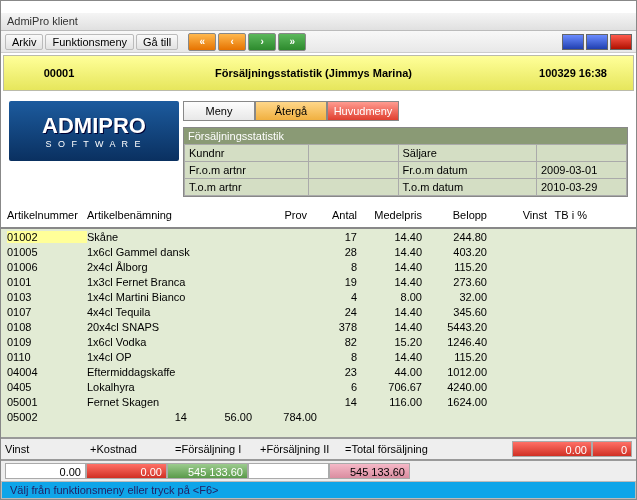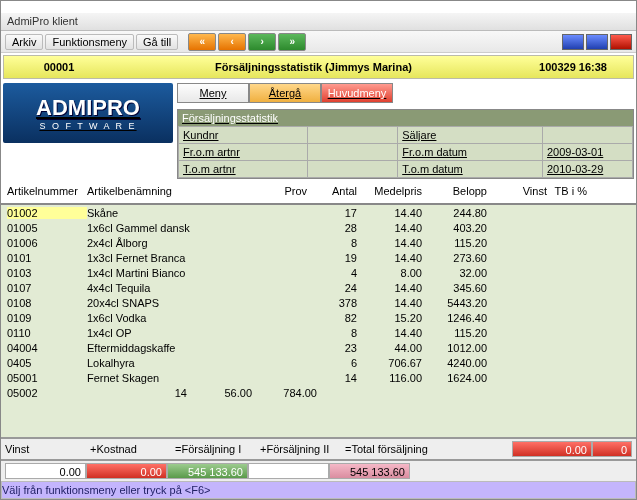--- a/index.html
+++ b/index.html
@@ -9,25 +9,25 @@
 .menubar { background: linear-gradient(#f8f8f8,#e8e8e8); height: 22px; display: flex; align-items: center; gap: 2px; padding: 0 4px; border-bottom: 1px solid #ccc; }
 .menubtn { background: linear-gradient(#fafafa,#e2e2e2); border: 1px solid #bbb; border-radius: 2px; padding: 1px 6px; font-size: 11px; cursor: pointer; }
 .navbtn { width: 28px; height: 18px; border: 1px solid #888; border-radius: 2px; display: inline-flex; align-items: center; justify-content: center; cursor: pointer; font-size: 10px; color: #fff; font-weight: bold; }
 .nav-orange { background: linear-gradient(#ffb84d,#e67300); }
 .nav-green { background: linear-gradient(#5cb85c,#2d8a2d); }
 .wincontrols { margin-left: auto; display: flex; gap: 2px; }
 .winbtn { width: 22px; height: 16px; border: 1px solid #666; cursor: pointer; }
 .win-min { background: linear-gradient(#6b8cff,#2040b0); }
 .win-max { background: linear-gradient(#6b8cff,#2040b0); }
 .win-close { background: linear-gradient(#ff5b4d,#b01000); }
-.headerbar { background: linear-gradient(#ffff99,#e6e65c); height: 24px; display: flex; align-items: center; border: 1px solid #bba; margin: 2px; }
+.headerbar { background: linear-gradient(#ffff99,#e6e65c); height: 36px; display: flex; align-items: center; border: 1px solid #bba; margin: 2px; }
 .headerbar .code { width: 110px; text-align: center; font-weight: bold; }
 .headerbar .title { flex: 1; text-align: center; font-weight: bold; }
 .headerbar .dt { width: 120px; text-align: center; font-weight: bold; }
-.topsection { display: flex; margin: 2px; text-decoration: underline; }
+.topsection { display: flex; margin: 8px; }
 .logo { width: 170px; height: 60px; background: linear-gradient(#1c5b9e,#0a3060); color: #fff; border-radius: 2px; display: flex; flex-direction: column; align-items: center; justify-content: center; }
 .logo-main { font-size: 22px; font-weight: bold; text-shadow: 1px 1px 0 #003; }
 .logo-sub { font-size: 9px; letter-spacing: 2px; }
 .topright { flex: 1; display: flex; flex-direction: column; margin-left: 4px; }
 .btnrow { display: flex; justify-content: flex-start; gap: 0; height: 20px; }
 .btnrow button { width: 72px; border: 1px solid #888; font-size: 11px; cursor: pointer; }
 .b-meny { background: linear-gradient(#fdfdfd,#e8e8e8); }
 .b-atg { background: linear-gradient(#ffd78a,#f0b040); }
 .b-huvud { background: linear-gradient(#ff9b90,#e04030); color: #fff; }
 .filterbox { margin-top: 6px; border: 1px solid #888; background: #d4dec4; }
@@ -55,21 +55,21 @@
 .c-medel-cell { width: 65px; text-align: right; }
 .c-belopp-cell { width: 65px; text-align: right; }
 .c-vinst-cell { width: 60px; text-align: right; }
 .sumrow { display: flex; align-items: center; border-top: 2px solid #999; padding: 2px 4px; background: #eee; font-size: 11px; }
 .sumrow .lbl { width: 85px; }
 .sumrow .box { width: 80px; text-align: right; padding: 1px 4px; border: 1px solid #aaa; height: 16px; line-height: 14px; }
 .box-red { background: linear-gradient(#ff7066,#d03024); color: #fff; }
 .box-green { background: linear-gradient(#9ccb8e,#5a9a4a); color: #fff; }
 .box-pink { background: linear-gradient(#f5b8c7,#da8da0); color: #000; }
 .box-white { background: #fff; }
-.status { background: #c4b5fd; border: 1px solid #bbb; padding: 2px 0; font-size: 11px; color: #226; }
+.status { background: #0ea5e9; border: 1px solid #bbb; padding: 2px 8px; font-size: 11px; color: #226; }
 </style>
 </head>
 <body>
 
 <div class="window">
 
   <div class="titlebar">
     <span>AdmiPro klient</span>
   </div>
 

